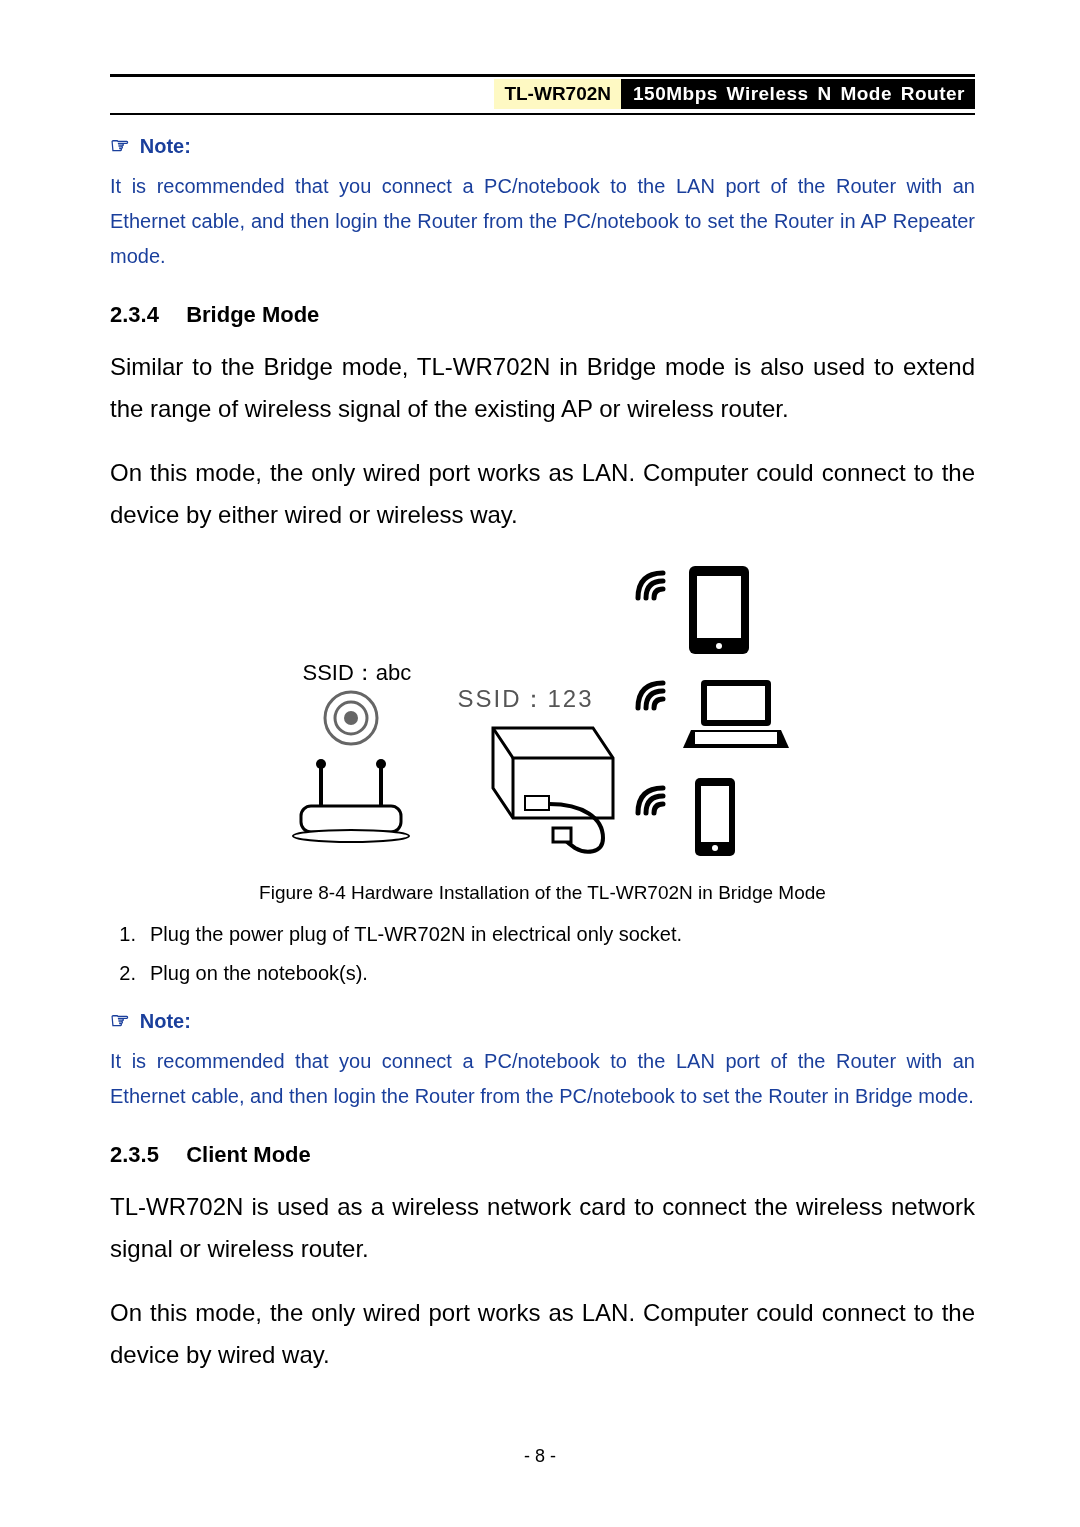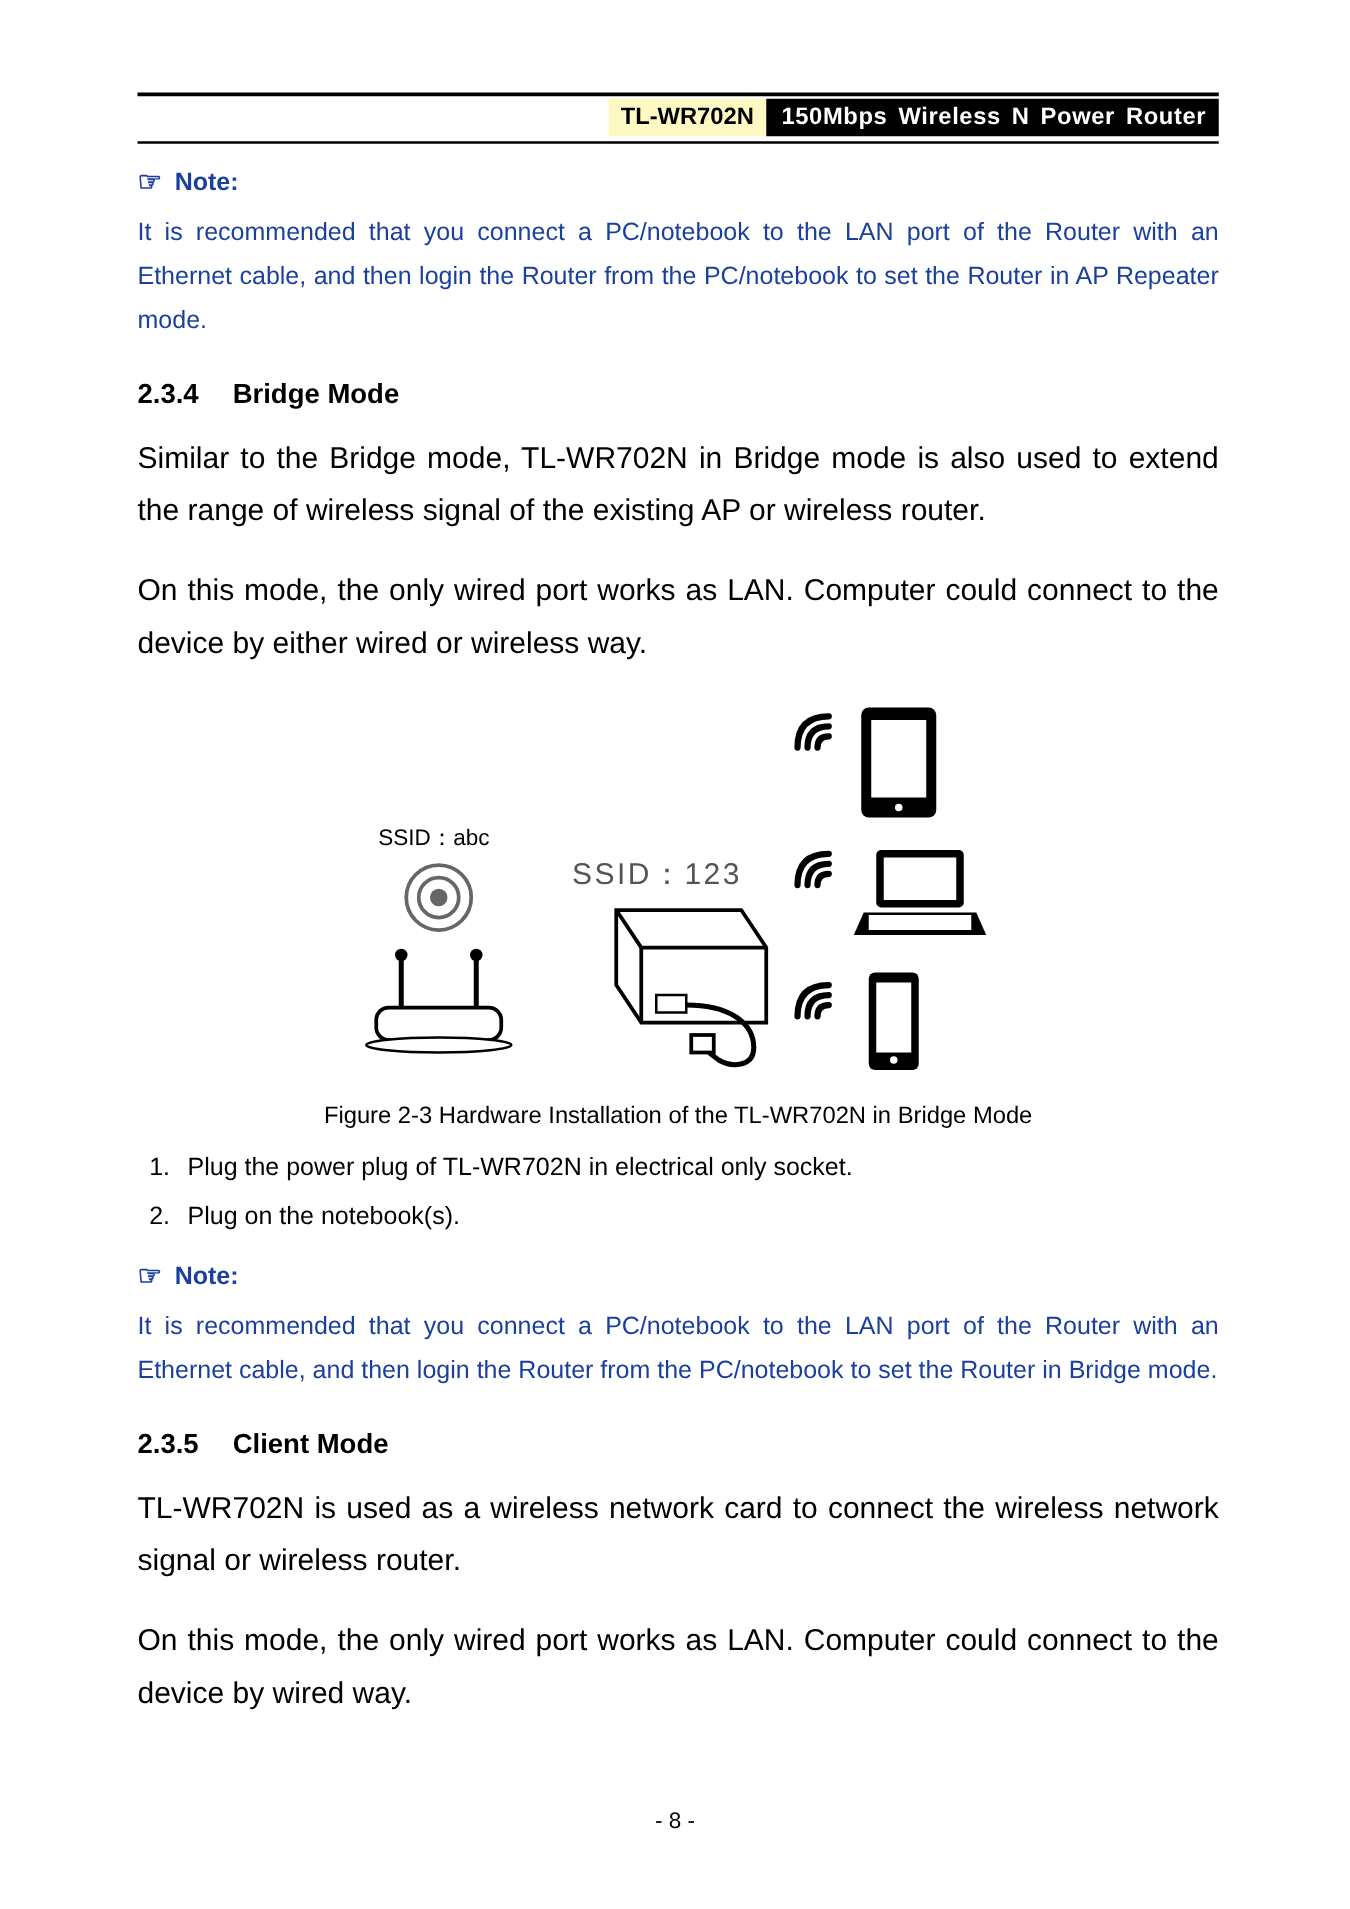--- a/index.html
+++ b/index.html
@@ -64,33 +64,33 @@
     font-size:20px;line-height:1.65;
     display:flex;gap:14px;margin:0 0 6px 0;
   }
   .ol .n{width:26px;flex:none;text-align:right;}
   .page-num{
     position:absolute;left:0;right:0;bottom:60px;
     text-align:center;font-size:18px;
   }
   
   .dev{position:absolute;}
-  .ssid-label{position:absolute;font-size:18px;font-family:Arial;}
+  .ssid-label{position:absolute;font-size:22px;font-family:Arial;}
   .ssid-big{font-size:24px;color:#555;letter-spacing:2px;}
   svg{display:block;}
 </style>
 </head>
 <body>
 
 <div class="page">
 
   <div class="header-line"></div>
   <div class="header-bar">
     <div class="hdr-model">TL-WR702N</div>
-    <div class="hdr-desc">150Mbps Wireless N Power Router</div>
+    <div class="hdr-desc">150Mbps Wireless N Mode Router</div>
   </div>
   <div class="header-line2"></div>
 
   <div class="note-head">
     <span class="hand">☞</span>
     <span>Note:</span>
   </div>
   <p class="note-body">It is recommended that you connect a PC/notebook to the LAN port of the Router with an Ethernet cable, and then login the Router from the PC/notebook to set the Router in AP Repeater mode.</p>
 
   <div class="sec-head">
@@ -148,21 +148,21 @@
     <svg class="dev" style="left:190px;top:140px" width="190" height="160">
       <path d="M40 30 L140 30 L160 60 L160 120 L60 120 L40 90 Z" fill="#fff" stroke="#000" stroke-width="3"></path>
       <path d="M40 30 L60 60 L160 60" fill="none" stroke="#000" stroke-width="3"></path>
       <path d="M60 60 L60 120" stroke="#000" stroke-width="3"></path>
       <rect x="72" y="98" width="24" height="14" fill="#fff" stroke="#000" stroke-width="2"></rect>
       <path d="M96 106 C130 106 150 120 150 140 C150 156 132 156 122 150 C116 146 110 140 110 140" fill="none" stroke="#000" stroke-width="4"></path>
       <rect x="100" y="130" width="18" height="14" fill="#fff" stroke="#000" stroke-width="3"></rect>
     </svg>
   </div>
 
-  <div class="fig-cap">Figure 2-3 Hardware Installation of the TL-WR702N in Bridge Mode</div>
+  <div class="fig-cap">Figure 8-4 Hardware Installation of the TL-WR702N in Bridge Mode</div>
 
   <ul class="ol">
     <li>
       <span class="n">1.</span>
       <span>Plug the power plug of TL-WR702N in electrical only socket.</span>
     </li>
     <li>
       <span class="n">2.</span>
       <span>Plug on the notebook(s).</span>
     </li>

